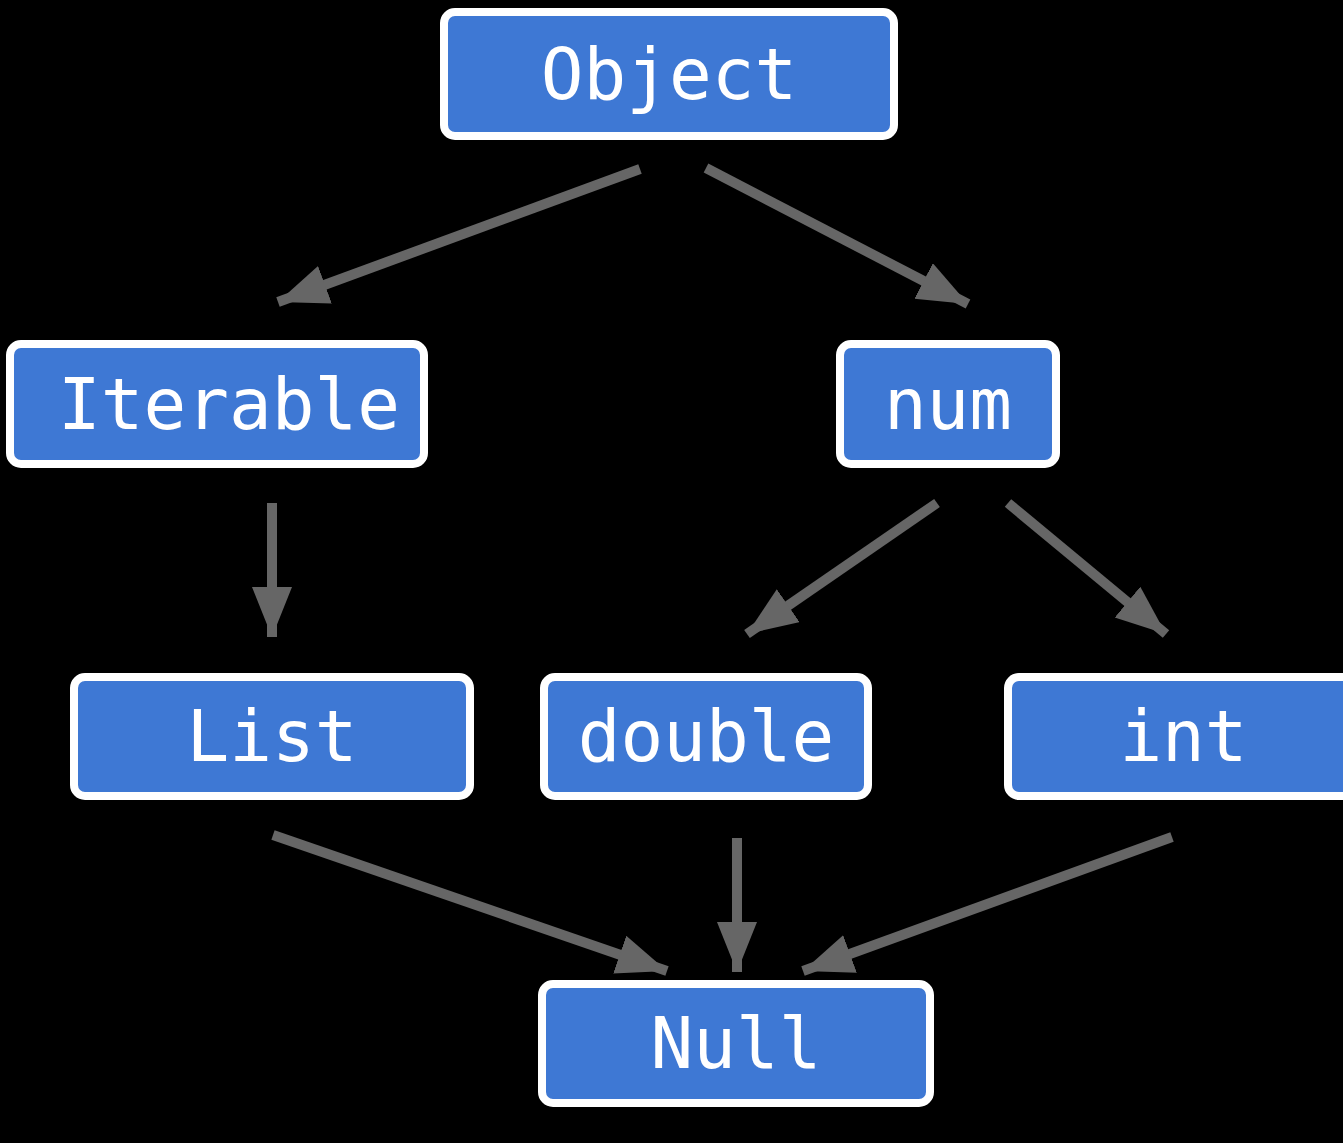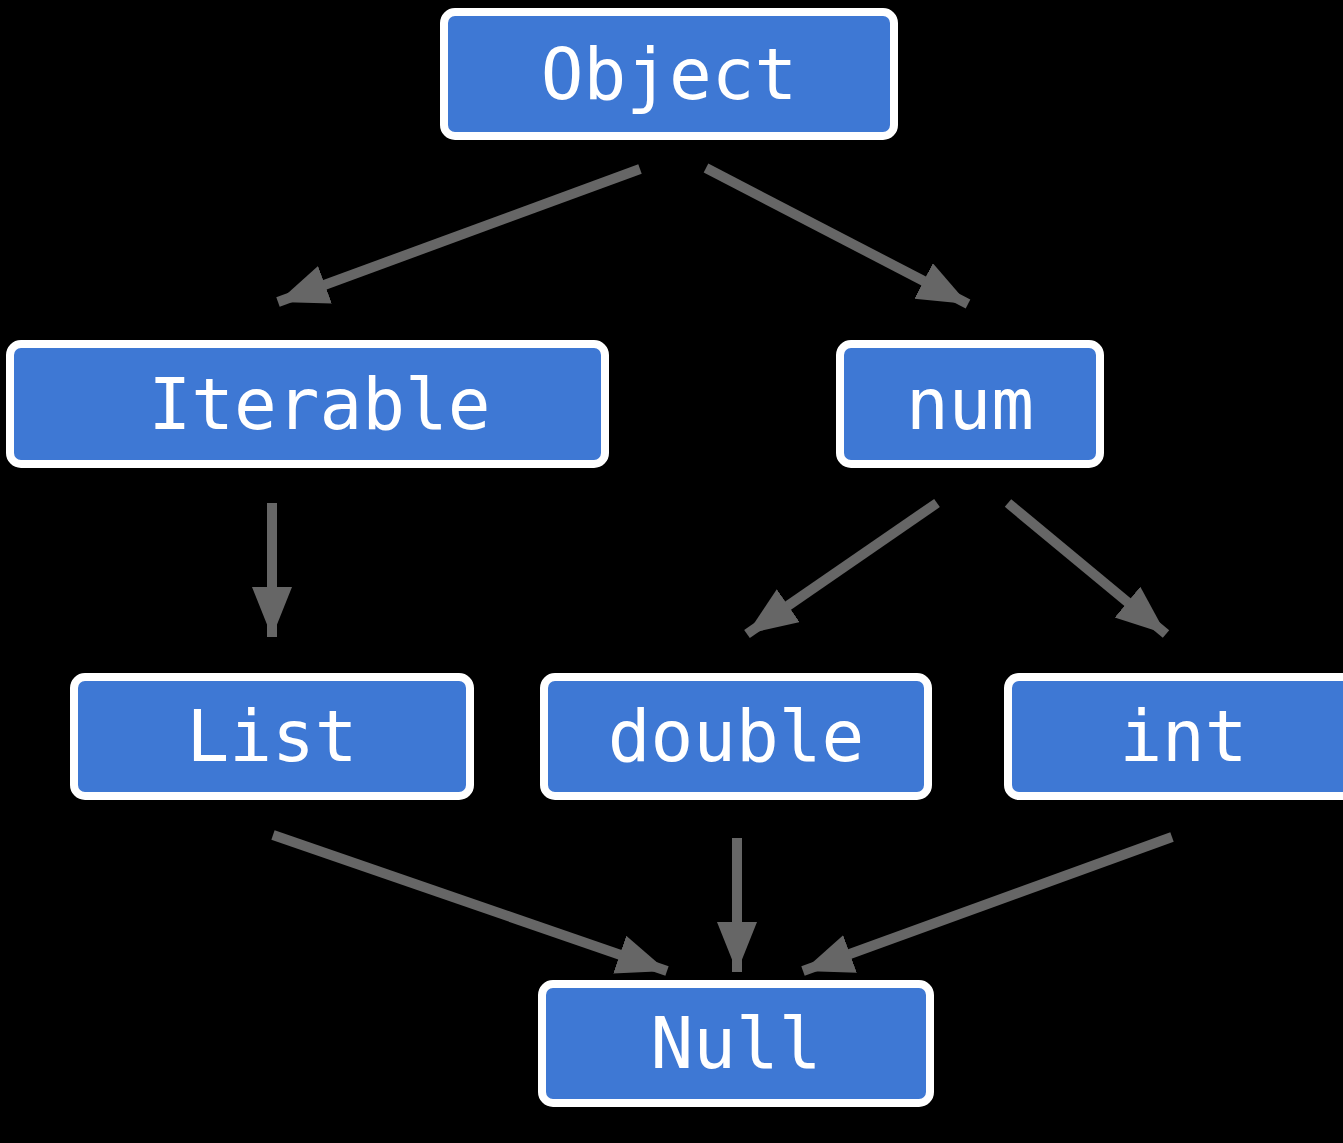--- a/index.html
+++ b/index.html
@@ -35,24 +35,24 @@
     color: #FFFFFF;
     display: flex;
     align-items: center;
     justify-content: center;
     font-size: 71px;
     line-height: 1;
     box-shadow: 0 6px 14px rgba(0,0,0,0.45);
     white-space: nowrap;
   }
   .n-object   { left: 440px;  top: 8px;    width: 458px; height: 132px; }
-  .n-iterable { left: 6px;    top: 340px;  width: 603px; height: 128px; padding-left: 24px; }
-  .n-num      { left: 836px;  top: 340px;  width: 268px; height: 128px; }
+  .n-iterable { left: 6px;    top: 340px;  width: 422px; height: 128px; padding-left: 24px; }
+  .n-num      { left: 836px;  top: 340px;  width: 224px; height: 128px; }
   .n-list     { left: 70px;   top: 673px;  width: 404px; height: 127px; text-align: center; }
-  .n-double   { left: 540px;  top: 673px;  width: 392px; height: 127px; }
+  .n-double   { left: 540px;  top: 673px;  width: 332px; height: 127px; }
   .n-int      { left: 1004px; top: 673px;  width: 359px; height: 127px; }
   .n-null     { left: 538px;  top: 980px; width: 396px; height: 127px; }
   .edge {
     stroke: #666666;
     stroke-width: 10;
     fill: none;
   }
 </style>
 </head>
 <body>

